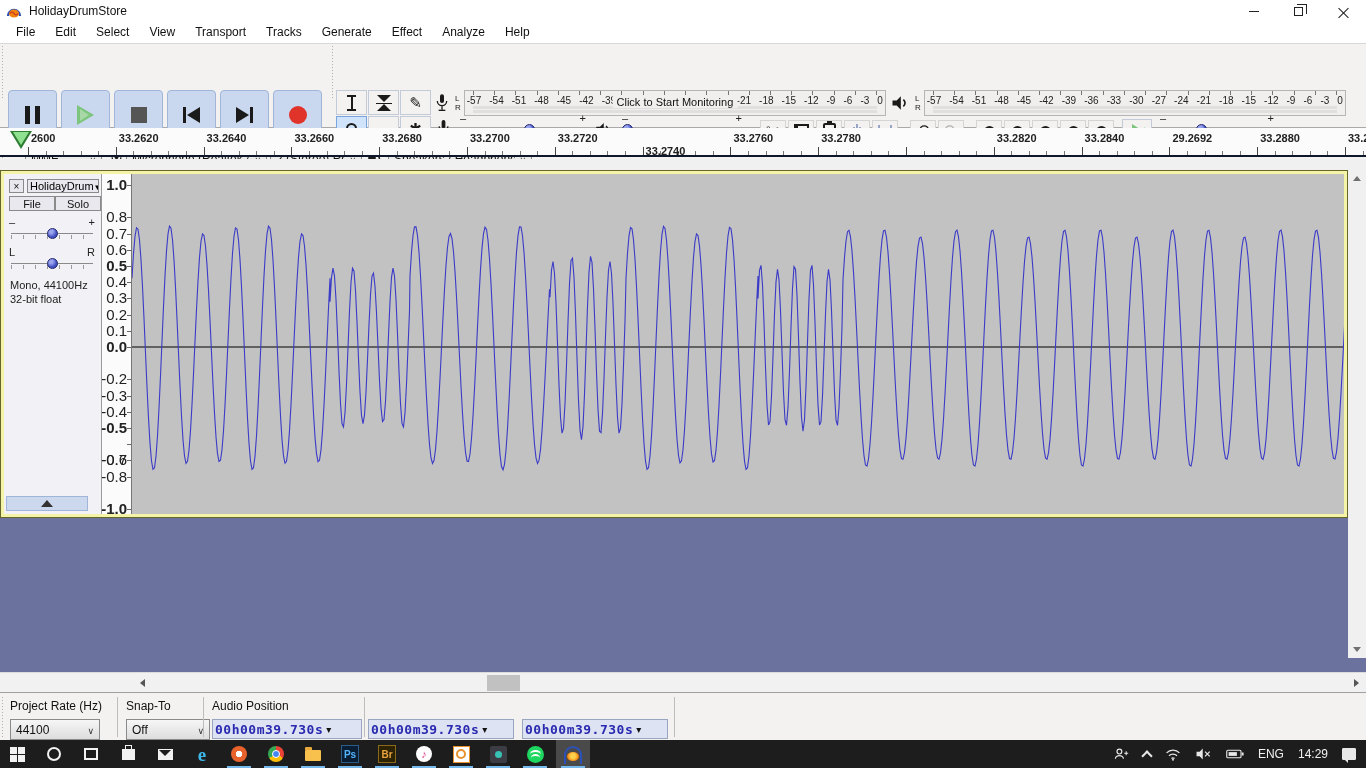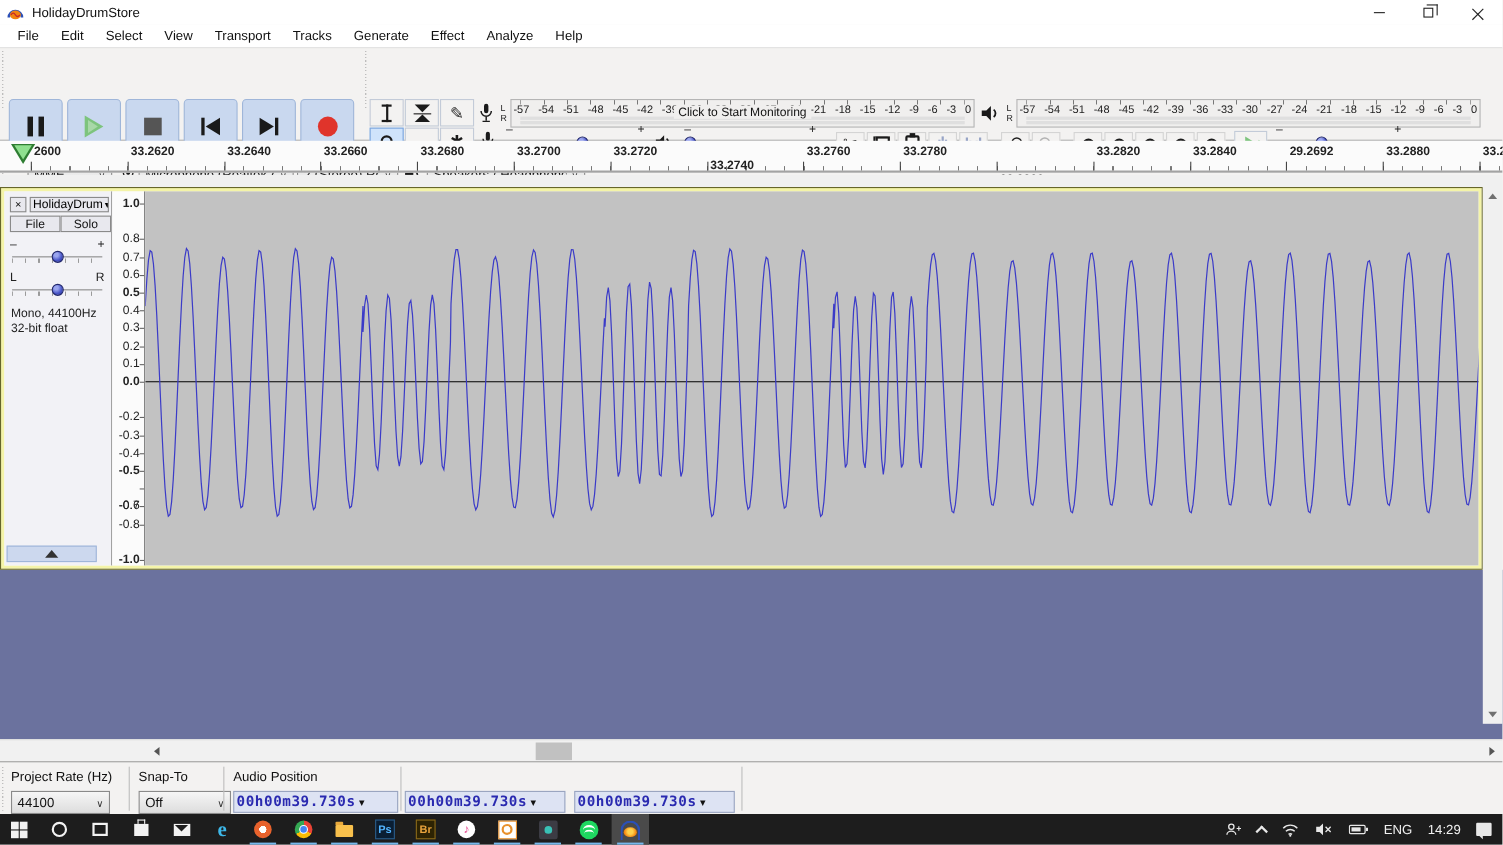--- a/index.html
+++ b/index.html
@@ -103,21 +103,21 @@
 
   
   #device-row { position:absolute; left:0; top:100px; width:1366px; height:27px; border-top:1px solid #d9d9d9; }
   .dd { position:absolute; top:3px; height:21px; background:linear-gradient(#f6f6f6,#dddddd); border:1px solid #8a8a8a; display:flex; align-items:center; padding:0 5px; font-size:12px; color:#111; overflow:hidden; white-space:nowrap; }
   .dd .dd-label { overflow:hidden; text-overflow:clip; }
   .dd-arrow { margin-left:auto; padding-left:4px; }
   .dd-arrow::before { content:"∨"; font-size:9px; color:#333; }
   .mic-svg,.spk-svg { display:block; }
 
   
-  #ruler { position:absolute; left:0; top:128px; width:1366px; height:29px; background:#fbfbfb; border-bottom:2px solid #a3a3a3; }
+  #ruler { position:absolute; left:0; top:128px; width:1366px; height:29px; background:#fbfbfb; border-bottom:2px solid #0f172a; }
   .tl-label { position:absolute; top:4px; font:bold 11px "Liberation Sans",sans-serif; color:#222; white-space:nowrap; }
   .tl-major { position:absolute; bottom:0; width:1px; height:8px; background:#444; }
   #tl-minor { position:absolute; left:28px; right:0; bottom:0; height:4px; background-image:repeating-linear-gradient(to right,#777 0 1px,transparent 1px 17.56px); }
   #timeline-pin { position:absolute; left:10px; top:3px; width:0; height:0; border-left:11px solid transparent; border-right:11px solid transparent; border-top:18px solid #2e7d32; }
   #timeline-pin::after { content:""; position:absolute; left:-8px; top:-17px; width:0; height:0; border-left:8px solid transparent; border-right:8px solid transparent; border-top:13px solid #8fe08f; }
 
   #ruler-gap { position:absolute; left:0; top:159px; width:1366px; height:11px; background:#f0f0f0; }
 
   
   #slate { position:absolute; left:0; top:518px; width:1366px; height:154px; background:#6b729e; }
@@ -131,21 +131,21 @@
   #track-mute { left:5px; } #track-solo { left:51px; }
   #gain-slider { position:absolute; left:7px; top:50px; width:82px; }
   #pan-slider { position:absolute; left:7px; top:80px; width:82px; }
   .pan-l { position:absolute; left:-2px; top:-8px; font-size:11px; color:#222; }
   .pan-r { position:absolute; right:-2px; top:-8px; font-size:11px; color:#222; }
   #track-info { position:absolute; left:6px; top:104px; font-size:11px; color:#222; line-height:14px; }
   #track-collapse { position:absolute; left:2px; bottom:3px; width:82px; height:15px; background:#ccd8ee; border:1px solid #9fb6d9; display:flex; align-items:center; justify-content:center; }
   .up-tri { width:0; height:0; border-left:6px solid transparent; border-right:6px solid transparent; border-bottom:7px solid #333; }
 
   #vruler { position:absolute; left:101px; top:3px; width:30px; height:340px; background:#fbfbfb; border-right:1px solid #777; }
-  .vr-label { position:absolute; right:4px; font-size:11px; color:#222; line-height:12px; }
+  .vr-label { position:absolute; right:4px; font-size:15px; color:#222; line-height:12px; }
   .vr-label.bold { font-weight:bold; }
   .vr-tick { position:absolute; right:0; width:4px; height:1px; background:#666; }
 
   #wave-wrap { position:absolute; left:131px; top:3px; right:3px; height:340px; background:#c2c2c2; overflow:hidden; }
   #wave-svg { display:block; width:1215px; height:340px; }
 
   
   #vscroll { position:absolute; left:1348px; top:170px; width:18px; height:488px; background:#f0f0f0; }
   .vs-arrow { position:absolute; left:0; width:18px; height:17px; display:flex; align-items:center; justify-content:center; }
   .vs-up { top:0; } .vs-down { bottom:0; }

